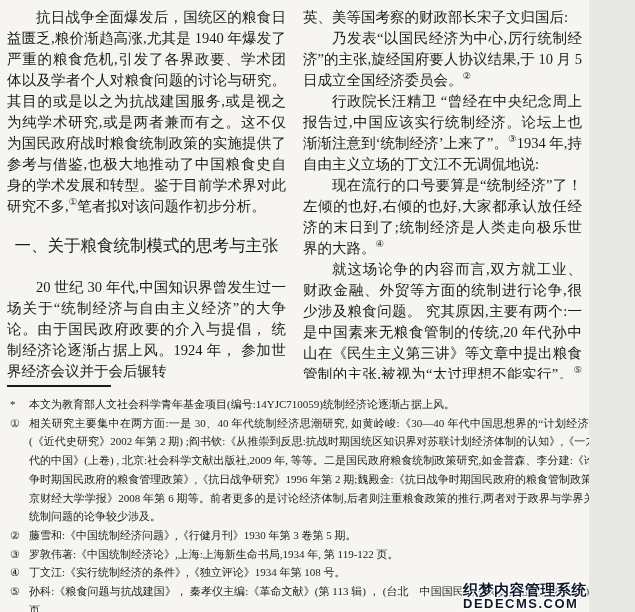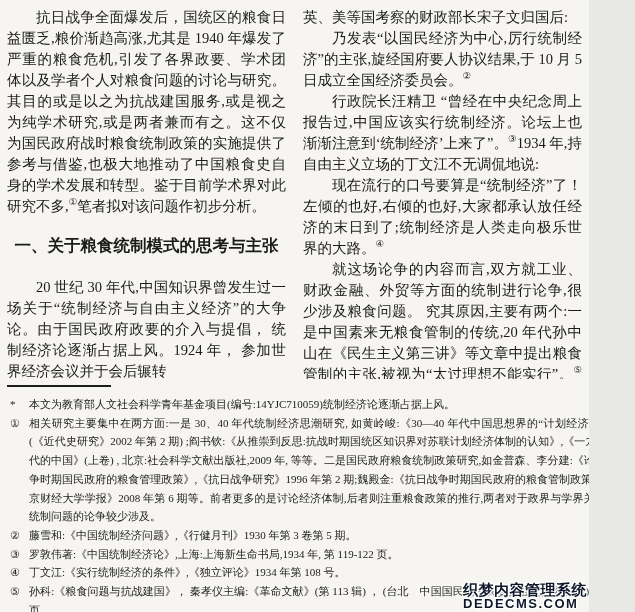--- a/index.html
+++ b/index.html
@@ -27,21 +27,21 @@
   .col {
     width: 302px;
     font-size: 14.5px;
     line-height: 21px;
     text-align: justify;
   }
   .col p { margin: 0; padding: 0; }
   .indent { text-indent: 2em; }
   .section-heading {
     font-family: "Liberation Sans", sans-serif;
-    font-weight: bold;
+    font-weight: normal;
     font-size: 16.5px;
     line-height: 22px;
     text-align: center;
     margin: 17px 0 21px 0;
   }
   sup.note {
     font-size: 9.5px;
     line-height: 0;
     vertical-align: super;
   }

